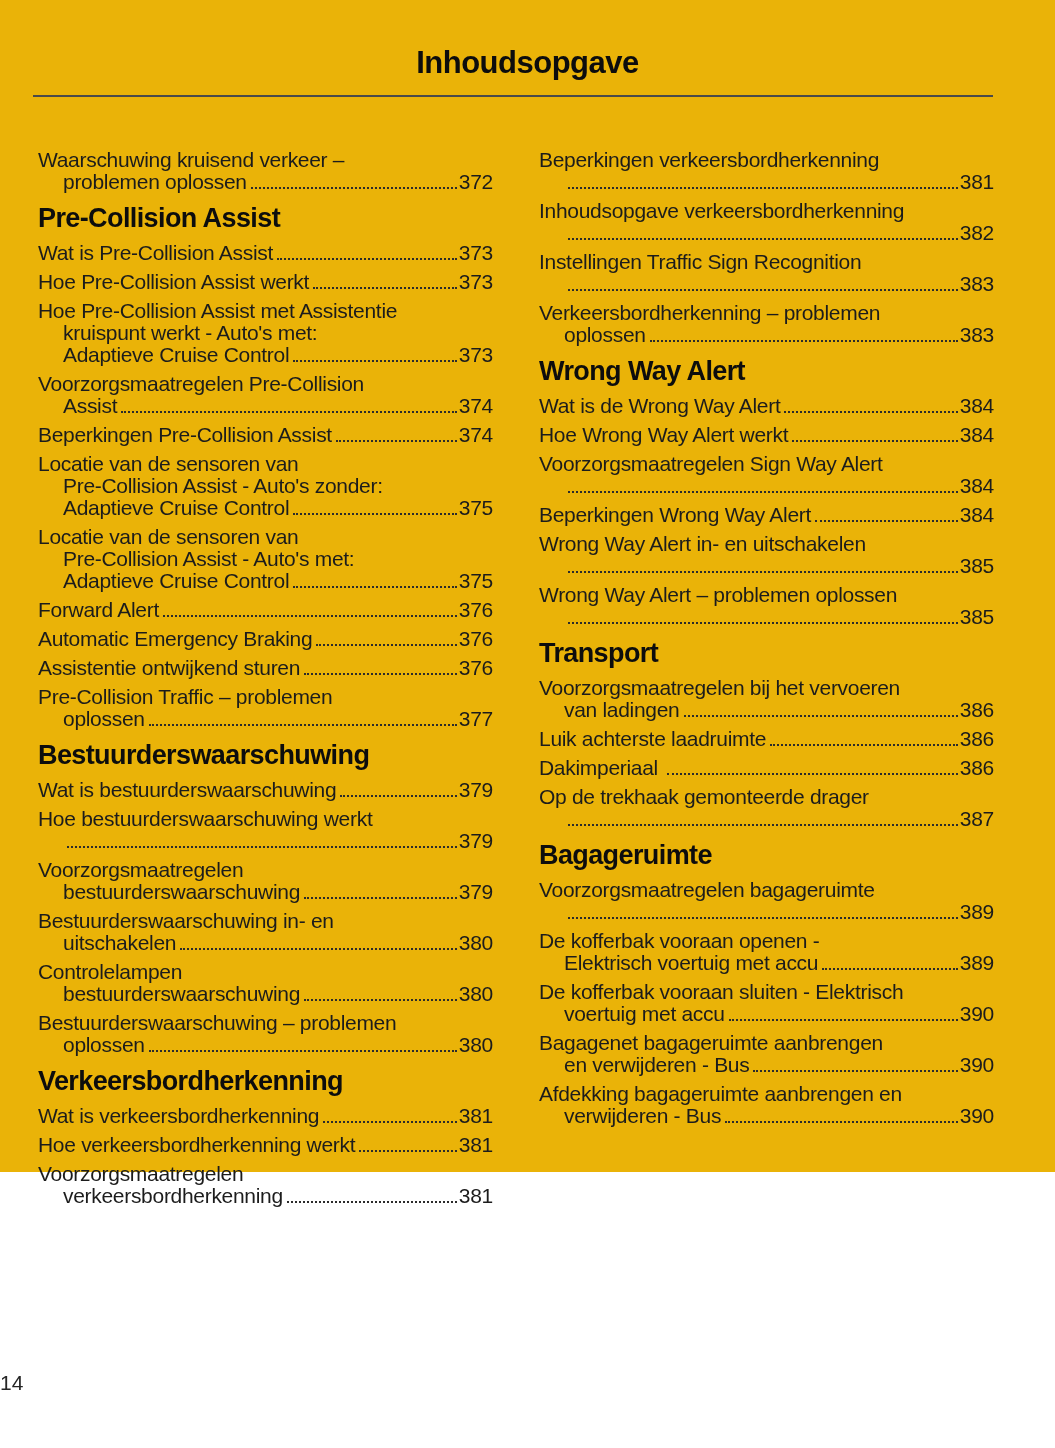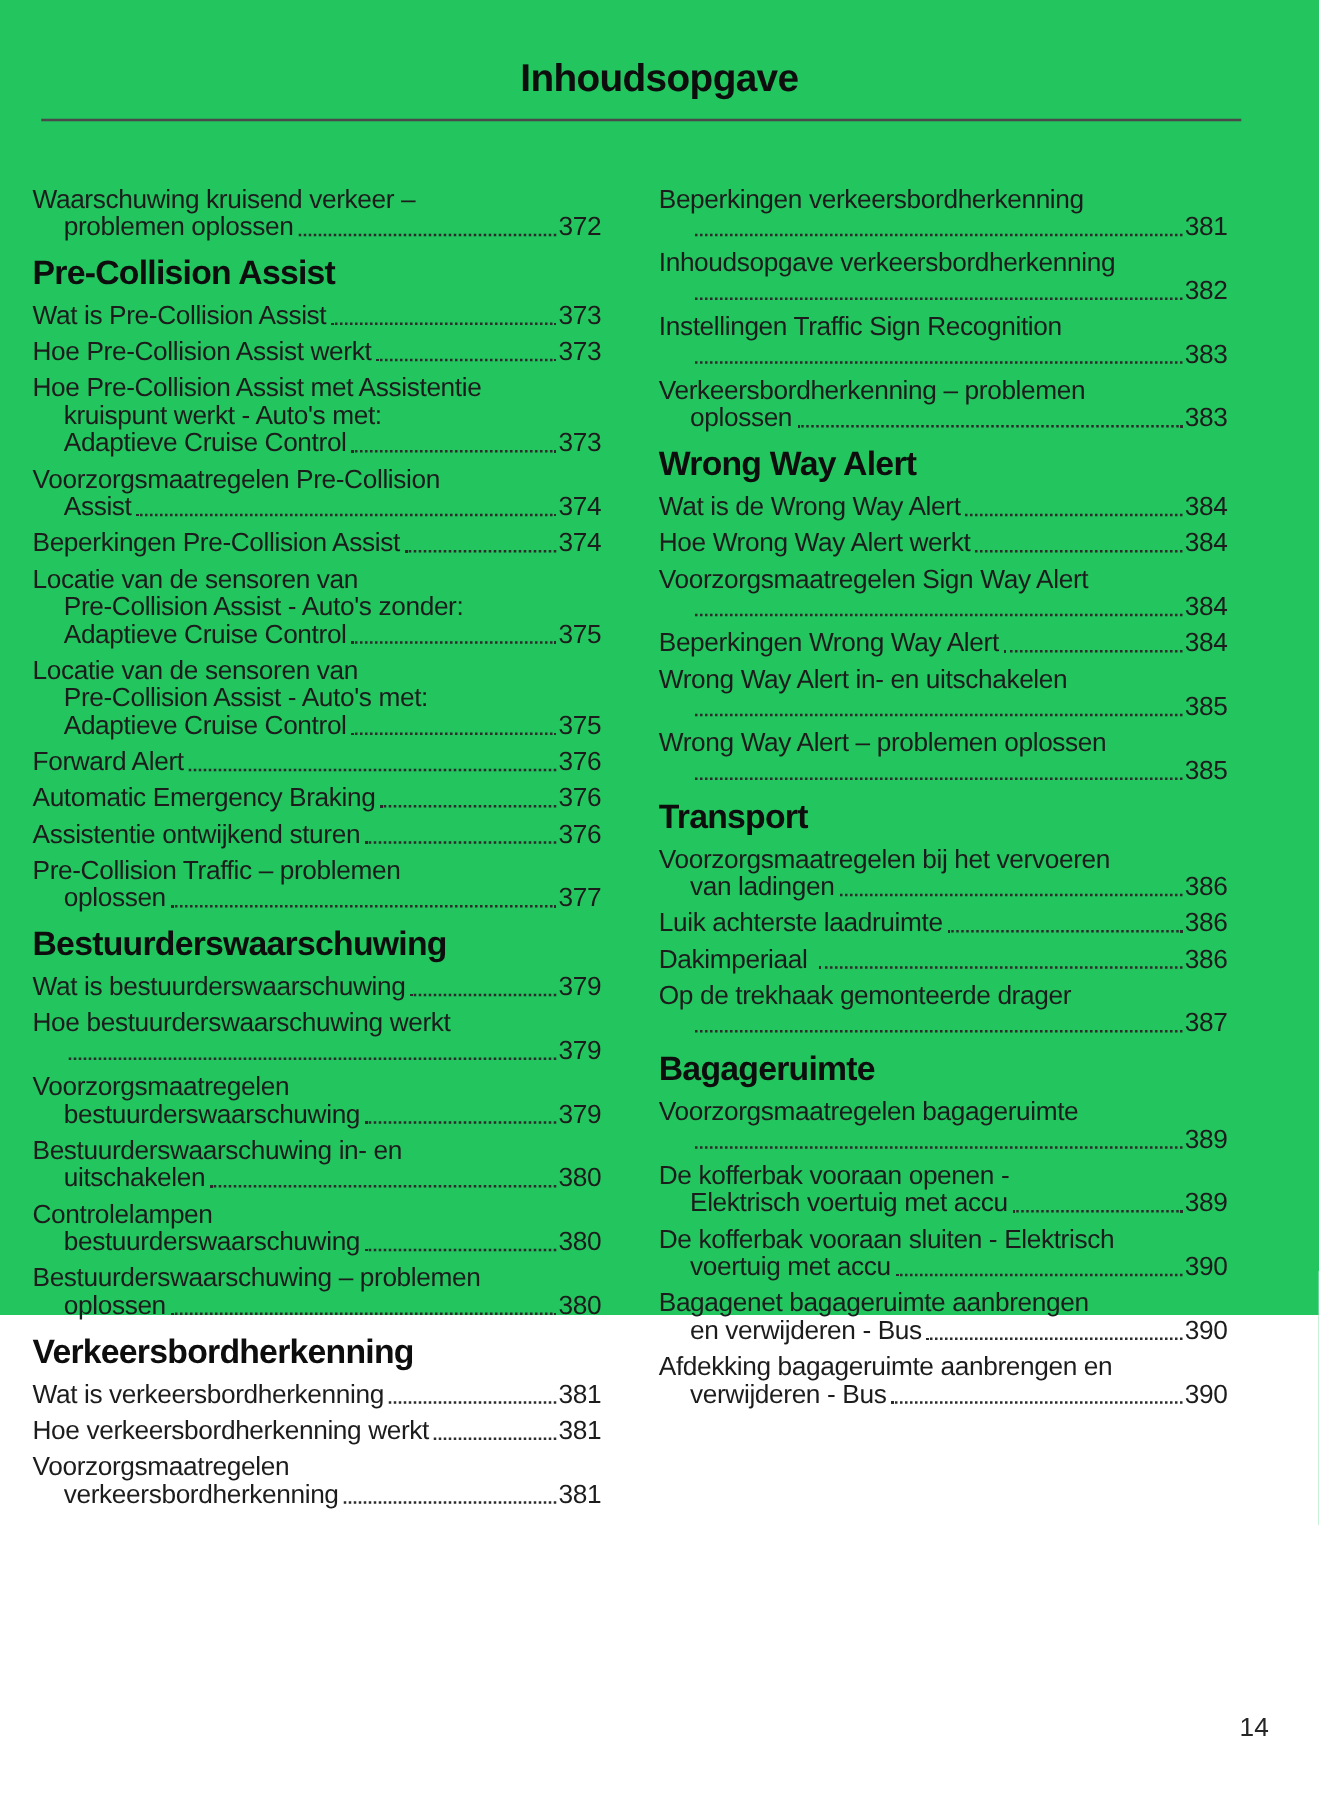--- a/index.html
+++ b/index.html
@@ -5,42 +5,42 @@
   html, body { margin: 0; padding: 0; }
   body {
     width: 1055px; height: 1448px;
     background: #ffffff;
     font-family: "Liberation Sans", sans-serif;
     color: #1c1c1c;
     overflow: hidden;
   }
   .page {
     position: relative;
-    width: 1055px; height: 1052px;
-    background: #22c55e;
+    width: 1055px; height: 1172px;
+    background: #eab308;
   }
   .doc-title {
     margin: 0;
     padding-top: 44px;
     text-align: center;
     font-size: 31px;
     line-height: 38px;
     font-weight: 700;
     letter-spacing: -0.5px;
     color: #0d0d0d;
   }
   .title-rule {
     height: 2px;
     background: #4a4a4a;
     margin: 13px 62px 0 33px;
   }
   .columns {
     display: flex;
     gap: 46px;
-    padding: 0 34px 0 26px;
+    padding: 0 34px 0 38px;
     margin-top: 52px;
   }
   .col { width: 455px; flex: 0 0 455px; }
   .section-heading {
     font-size: 27px;
     line-height: 30px;
     font-weight: 700;
     letter-spacing: -0.6px;
     color: #0d0d0d;
     margin: 10px 0 9px 0;
@@ -61,21 +61,21 @@
     min-width: 10px;
     align-self: flex-end;
     border-bottom: 2.5px dotted #2b2b2b;
     margin: 0 2px 4px 4px;
   }
   .leader .num { white-space: pre; flex: 0 0 auto; }
   .page-footer {
     position: absolute;
     top: 1371px;
     left: 0; right: 40px;
-    text-align: right;
+    text-align: left;
     font-size: 21px;
     color: #262626;
   }
 </style>
 </head>
 <body>
 
 <div class="page">
   <h1 class="doc-title">Inhoudsopgave</h1>
   <div class="title-rule"></div>

